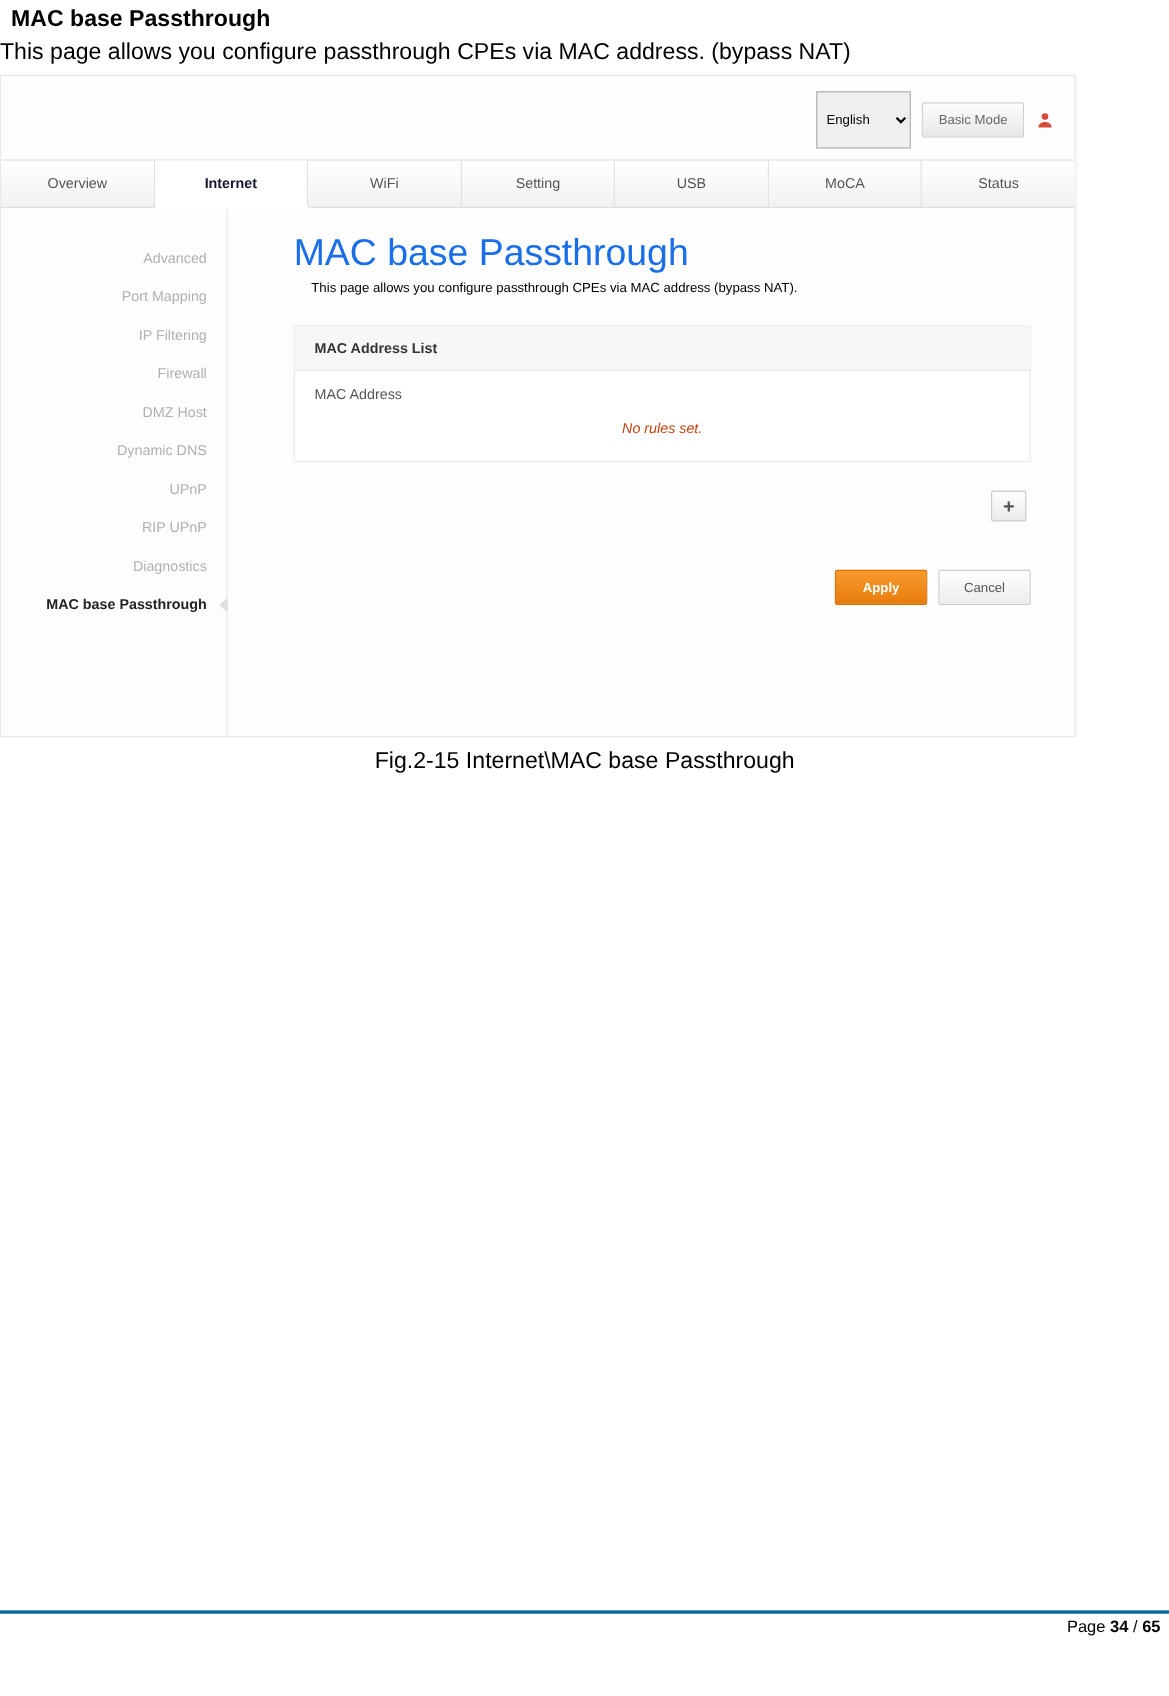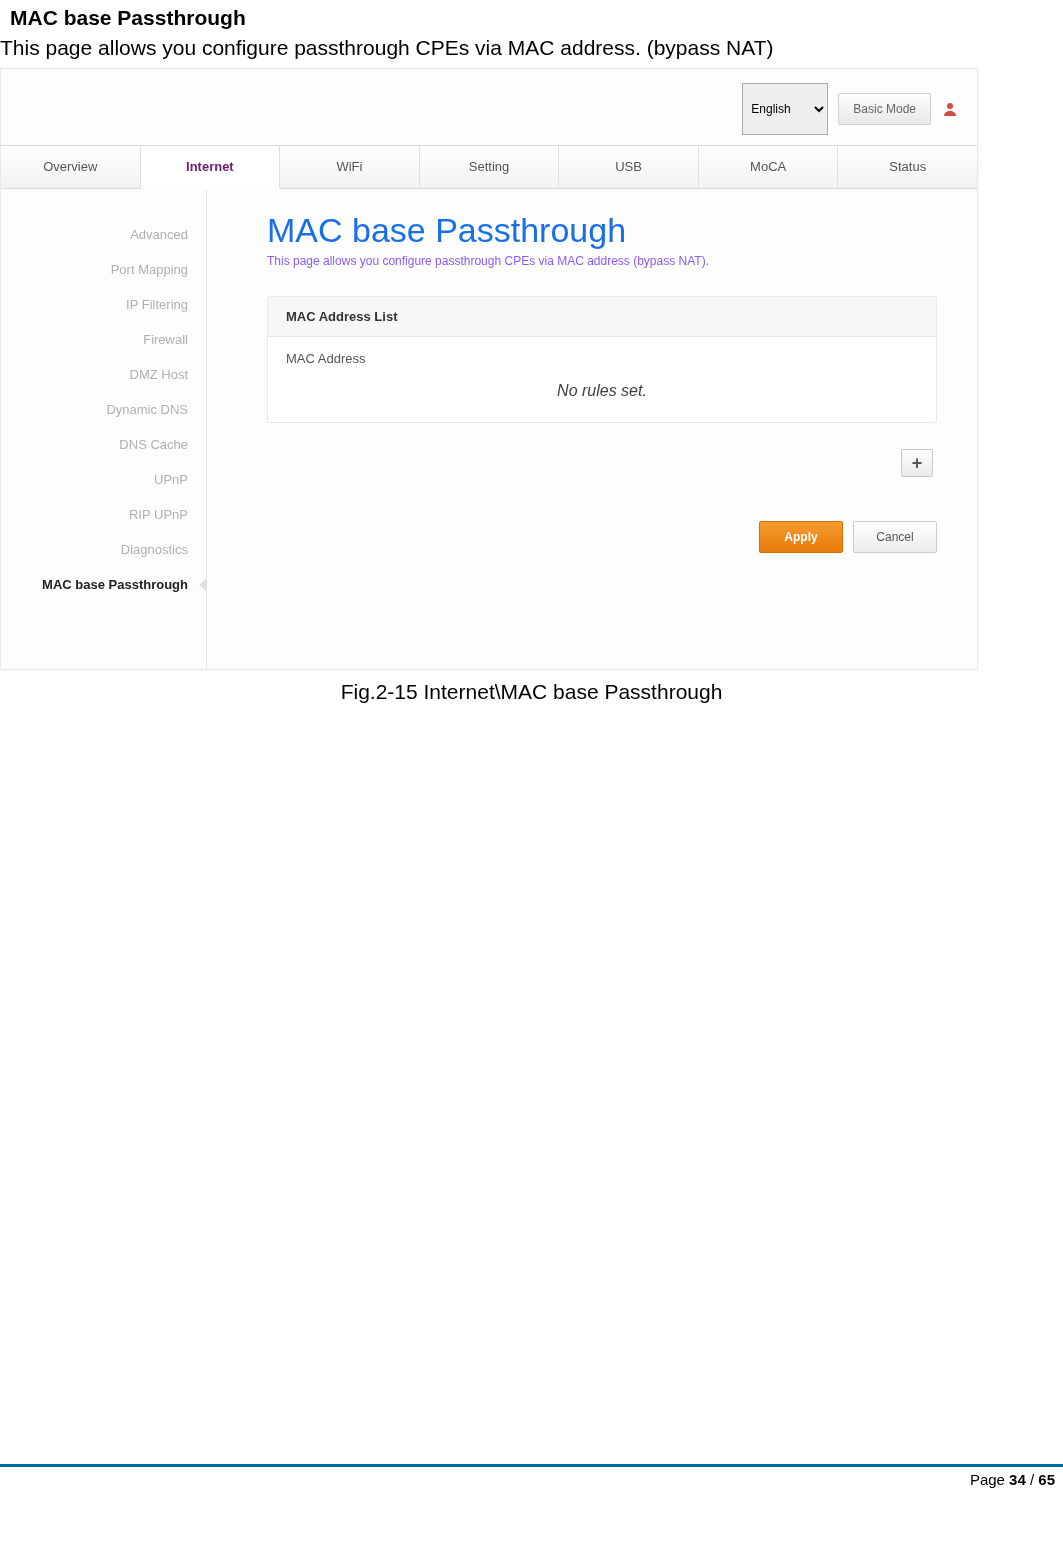--- a/index.html
+++ b/index.html
@@ -75,21 +75,21 @@
     flex: 1;
     text-align: center;
     padding: 13px 0;
     border-right: 1px solid #e0e0e0;
     cursor: pointer;
   }
   .navtabs .tab:last-child { border-right: none; }
   .navtabs .tab.active {
     background: #ffffff;
     font-weight: bold;
-    color: #701a75;
+    color: #0f172a;
     box-shadow: inset 0 -2px 0 #ffffff, 0 2px 0 #ffffff;
     position: relative;
     border-bottom: 1px solid #fff;
   }
   
   .sbody {
     display: flex;
     min-height: 480px;
   }
   .sidebar {
@@ -126,22 +126,23 @@
   }
   .page-heading {
     color: #1a6fe8;
     font-size: 34px;
     font-weight: 400;
     margin: 0 0 4px 0;
     font-family: Arial, sans-serif;
   }
   .page-desc {
     font-size: 12px;
-    color: #8b5cf6;
+    color: #000000;
     margin-bottom: 28px;
+    margin-left: 16px;
   }
   .panel {
     border: 1px solid #e8e8e8;
     border-radius: 2px;
     background: #fff;
     margin-bottom: 20px;
   }
   .panel-head {
     background: #f7f7f7;
     border-bottom: 1px solid #e8e8e8;
@@ -152,23 +153,23 @@
   }
   .panel-body {
     padding: 14px 18px 4px 18px;
     font-size: 13px;
     color: #555;
   }
   .col-label { display: block; margin-bottom: 10px; }
   .empty-row {
     text-align: center;
     font-style: italic;
-    color: #404040;
+    color: #c2410c;
     padding: 6px 0 18px 0;
-    font-size: 16px;
+    font-size: 13px;
   }
   .add-row {
     display: flex;
     justify-content: flex-end;
     padding: 6px 4px 10px 4px;
   }
   .add-btn {
     width: 30px; height: 26px;
     background: linear-gradient(#ffffff,#e9e9e9);
     border: 1px solid #c8c8c8;
@@ -252,21 +253,20 @@
   </div>
 
   <div class="sbody">
     <div class="sidebar">
       <div class="sidebar-item">Advanced</div>
       <div class="sidebar-item">Port Mapping</div>
       <div class="sidebar-item">IP Filtering</div>
       <div class="sidebar-item">Firewall</div>
       <div class="sidebar-item">DMZ Host</div>
       <div class="sidebar-item">Dynamic DNS</div>
-      <div class="sidebar-item">DNS Cache</div>
       <div class="sidebar-item">UPnP</div>
       <div class="sidebar-item">RIP UPnP</div>
       <div class="sidebar-item">Diagnostics</div>
       <div class="sidebar-item active">MAC base Passthrough</div>
     </div>
 
     <div class="content">
       <h1 class="page-heading">MAC base Passthrough</h1>
       <div class="page-desc">This page allows you configure passthrough CPEs via MAC address (bypass NAT).</div>
 

